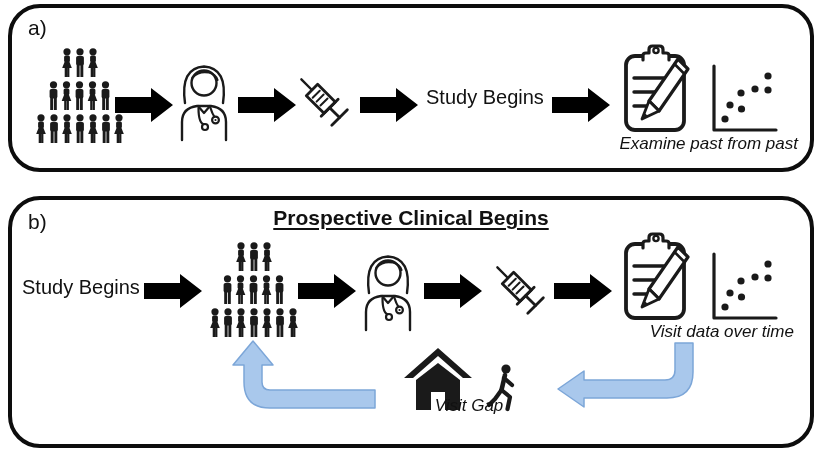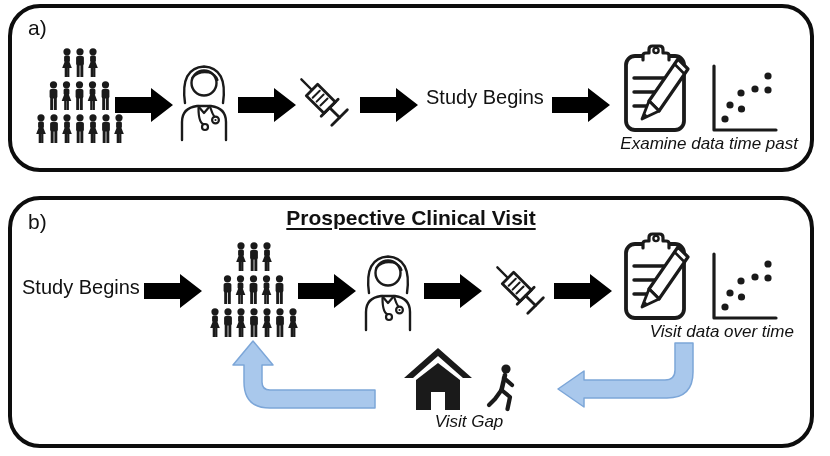--- a/index.html
+++ b/index.html
@@ -149,26 +149,26 @@
       </svg>
 
     <svg class="abs" style="left:608px;top:34px;" width="80" height="92" viewBox="0 0 80 92">
         <use href="#clipboard-g"></use>
       </svg>
 
     <svg class="abs" style="left:692px;top:52px;" width="76" height="76" viewBox="0 0 76 76">
         <use href="#scatter-g"></use>
       </svg>
 
-    <div class="caption abs" style="right:12px;top:126px;">Examine data time past</div>
+    <div class="caption abs" style="right:12px;top:126px;">Examine past from past</div>
   </div>
 
   <div class="panel" id="panel-b">
     <div class="panel-label abs" style="left:16px;top:10px;">b)</div>
-    <div class="panel-title abs" style="top:6px;">Prospective Clinical Visit</div>
+    <div class="panel-title abs" style="top:6px;">Prospective Clinical Begins</div>
 
     <div class="study-begins abs" style="left:10px;top:76px;">Study Begins</div>
 
     <svg class="abs flow-arrow" style="left:132px;top:74px;" width="58" height="34" viewBox="0 0 58 34">
         <use href="#flow-arrow-shape"></use>
       </svg>
 
     <svg class="abs" style="left:196px;top:42px;" width="92" height="98" viewBox="0 0 92 98">
         <use href="#crowd-g"></use>
       </svg>
@@ -218,16 +218,16 @@
     </svg>
 
     <svg class="abs" style="left:474px;top:164px;" width="36" height="48" viewBox="0 0 36 48">
       <circle class="ink-fill" cx="20" cy="5" r="4.6"></circle>
       <path class="ink" stroke-width="4.6" d="M19,11 L15.5,26"></path>
       <path class="ink" stroke-width="4.2" d="M18,14 L26,21"></path>
       <path class="ink" stroke-width="4.2" d="M15.5,26 L24,33 L21.5,45"></path>
       <path class="ink" stroke-width="4.2" d="M15.5,26 L9,35 L3,41"></path>
     </svg>
 
-    <div class="caption abs" style="left:392px;top:212px;width:130px;text-align:center;">Visit Gap</div>
+    <div class="caption abs" style="left:392px;top:196px;width:130px;text-align:center;">Visit Gap</div>
   </div>
 
 </div>
 
 </body></html>

